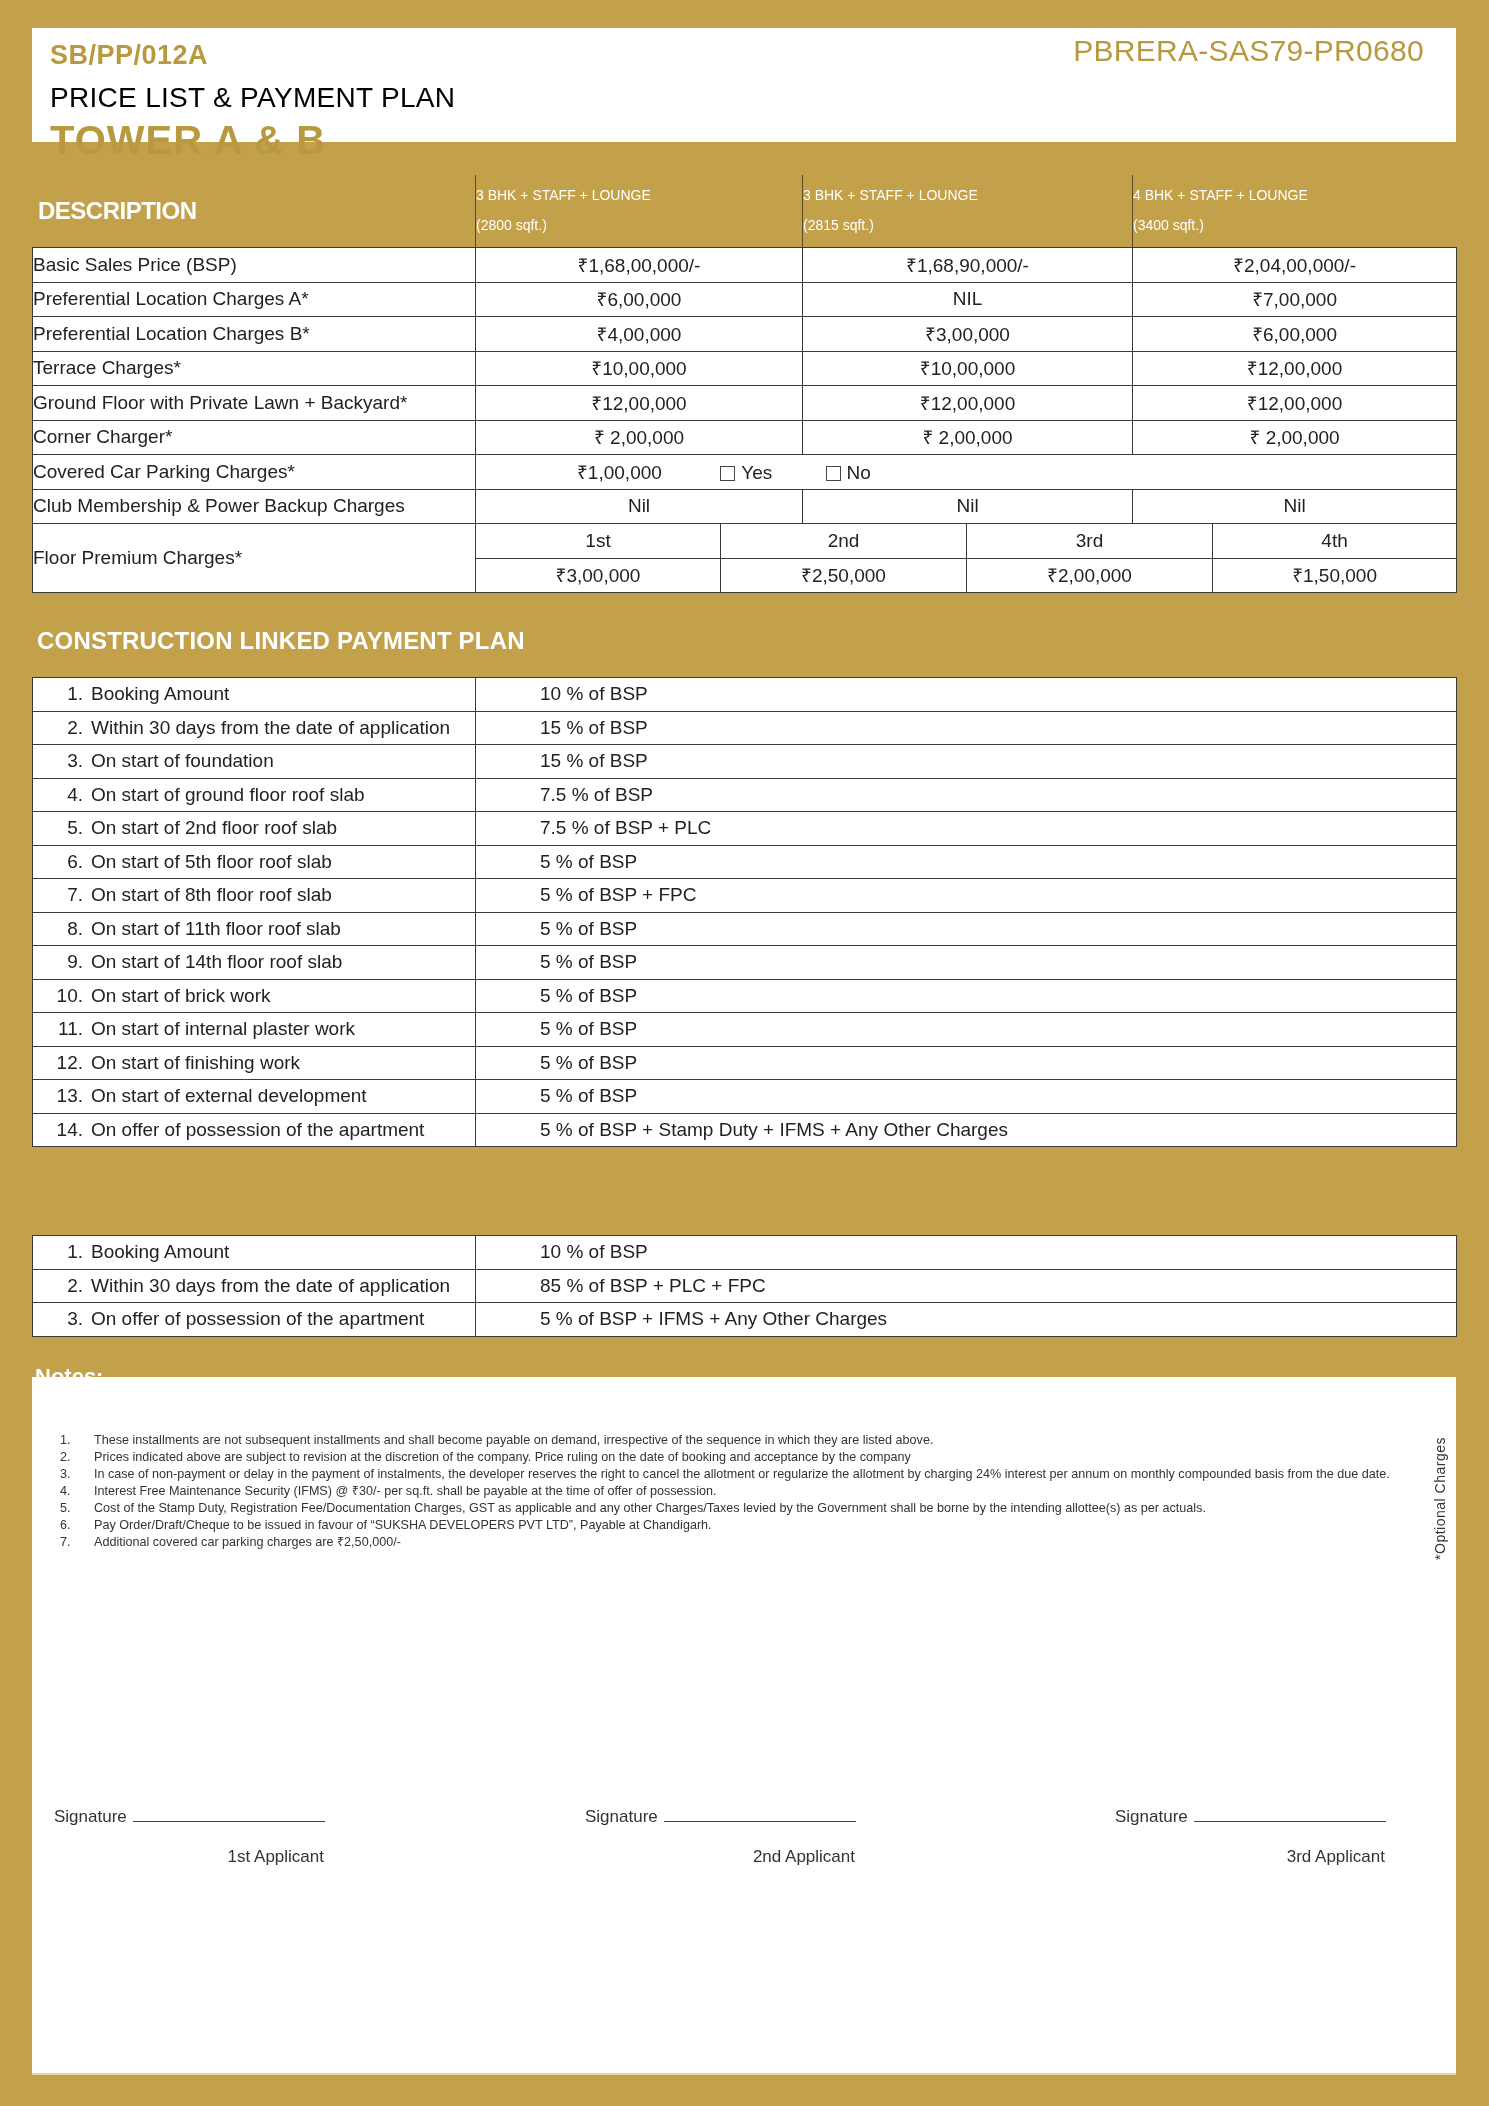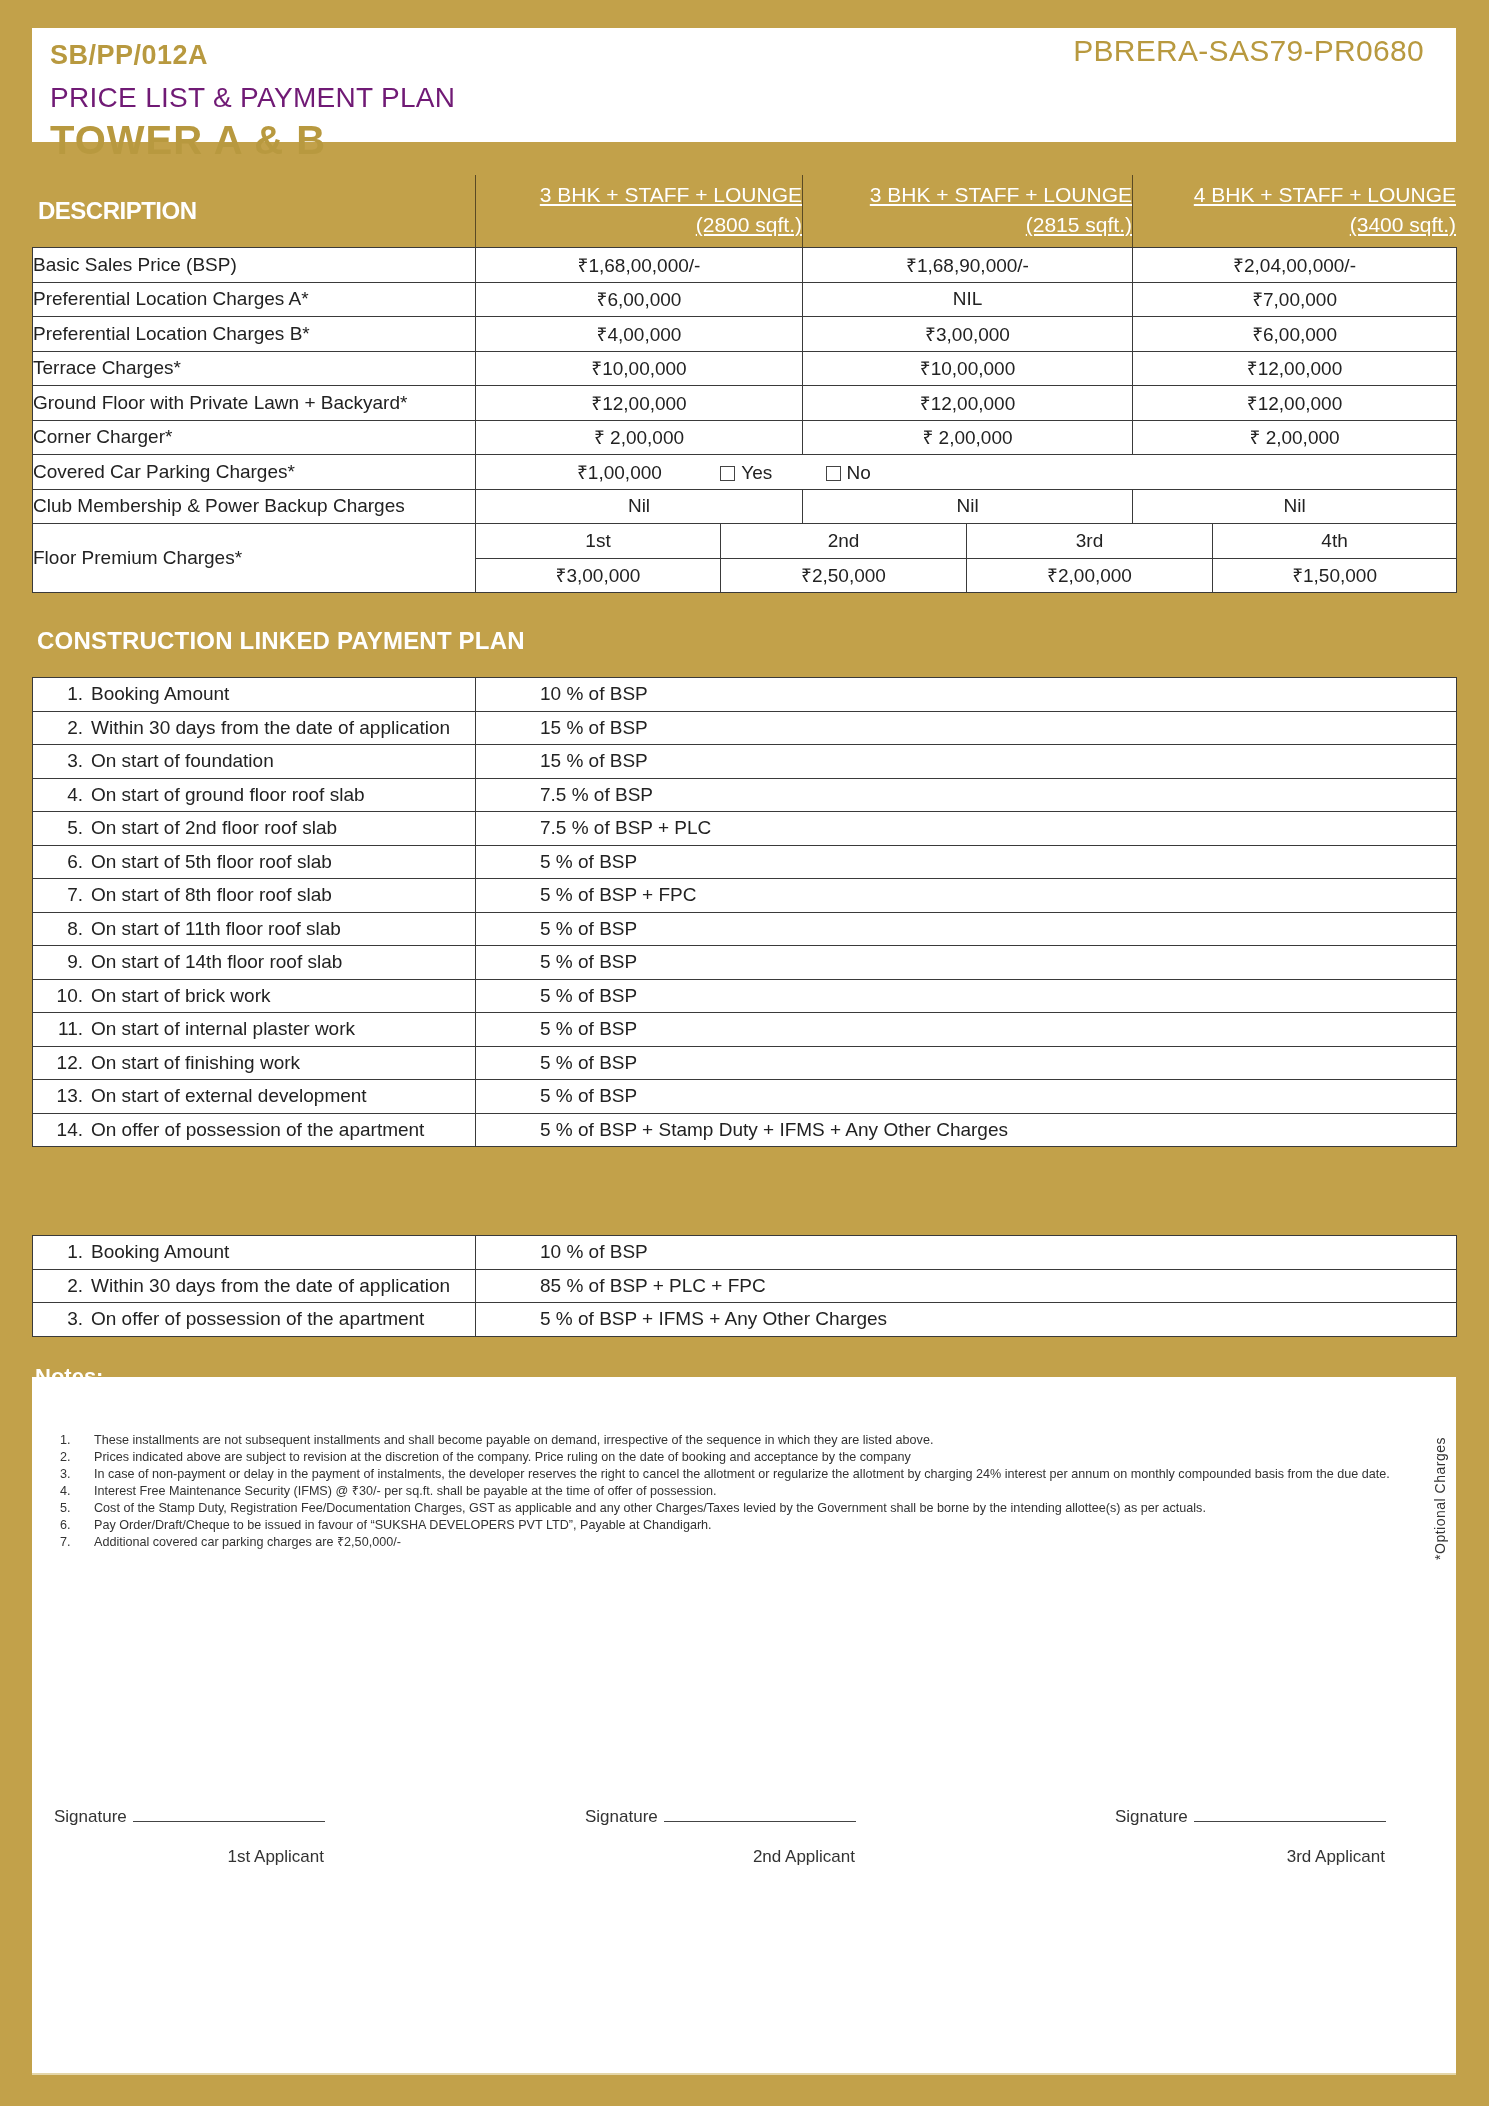--- a/index.html
+++ b/index.html
@@ -3,33 +3,33 @@
 <meta charset="utf-8">
 <style>
   html, body { margin:0; padding:0; }
   body {
     width:1489px; height:2106px; background:#C2A14A; position:relative; overflow:hidden;
     font-family:"Liberation Sans", sans-serif; color:#222;
   }
   .abs { position:absolute; }
   .header-panel { left:32px; top:28px; width:1424px; height:114px; background:#fff; }
   .doc-code { left:18px; top:12px; font-size:27px; font-weight:bold; color:#B8993F; letter-spacing:0.5px; }
-  .doc-subtitle { left:18px; top:54px; font-size:28px; color:#701a75; letter-spacing:0.3px; }
+  .doc-subtitle { left:18px; top:54px; font-size:28px; color:#000000; letter-spacing:0.3px; }
   .doc-title { left:18px; top:90px; font-size:40px; font-weight:bold; color:#B8993F; letter-spacing:1px; }
   .rera { right:32px; top:6px; font-size:30px; color:#B8993F; letter-spacing:0.3px; }
   .logo { right:30px; top:48px; width:310px; height:92px; }
   .logo-mark { position:absolute; left:0; top:0; width:80px; height:92px; }
   .logo-divider { position:absolute; left:90px; top:20px; width:1px; height:58px; background:#999; }
   .logo-sushma { position:absolute; left:98px; top:16px; font-size:27px; font-weight:bold; color:#3f3f46; letter-spacing:0.5px; }
   .logo-belleza { position:absolute; left:96px; top:38px; font-size:50px; color:#2d2b55; letter-spacing:1px; }
 
   
   .hdr-row { left:32px; top:175px; width:1424px; height:72px; }
   .hdr-desc { position:absolute; left:6px; top:22px; font-size:24px; font-weight:bold; color:#fff; letter-spacing:-0.5px; }
-  .hdr-col { position:absolute; top:0; height:72px; color:#fff; font-size:21px; text-align:right; line-height:30px; padding-top:5px; box-sizing:border-box; border-left:1.5px solid #5a4a24;text-decoration:underline; }
+  .hdr-col { position:absolute; top:0; height:72px; color:#fff; font-size:14px; text-align:left; line-height:30px; padding-top:5px; box-sizing:border-box; border-left:1.5px solid #5a4a24; }
 
   table.grid { border-collapse:collapse; background:#fff; position:absolute; table-layout:fixed; }
   table.grid td { border:1.5px solid #3a3a3a; font-size:19px; color:#222; padding:0; white-space:nowrap; overflow:hidden; }
   .price-table td { height:33.5px; }
   .price-table td.desc { }
   .price-table td.val { text-align:center; }
   .chk { display:inline-block; width:15px; height:15px; border:1.5px solid #444; vertical-align:-2px; margin:0 6px 0 0; box-sizing:border-box; }
   .parking-cell { padding-left:101px !important; }
   .parking-cell .amt { display:inline-block; width:138px; }
   .parking-cell .opt { display:inline-block; width:100px; }

